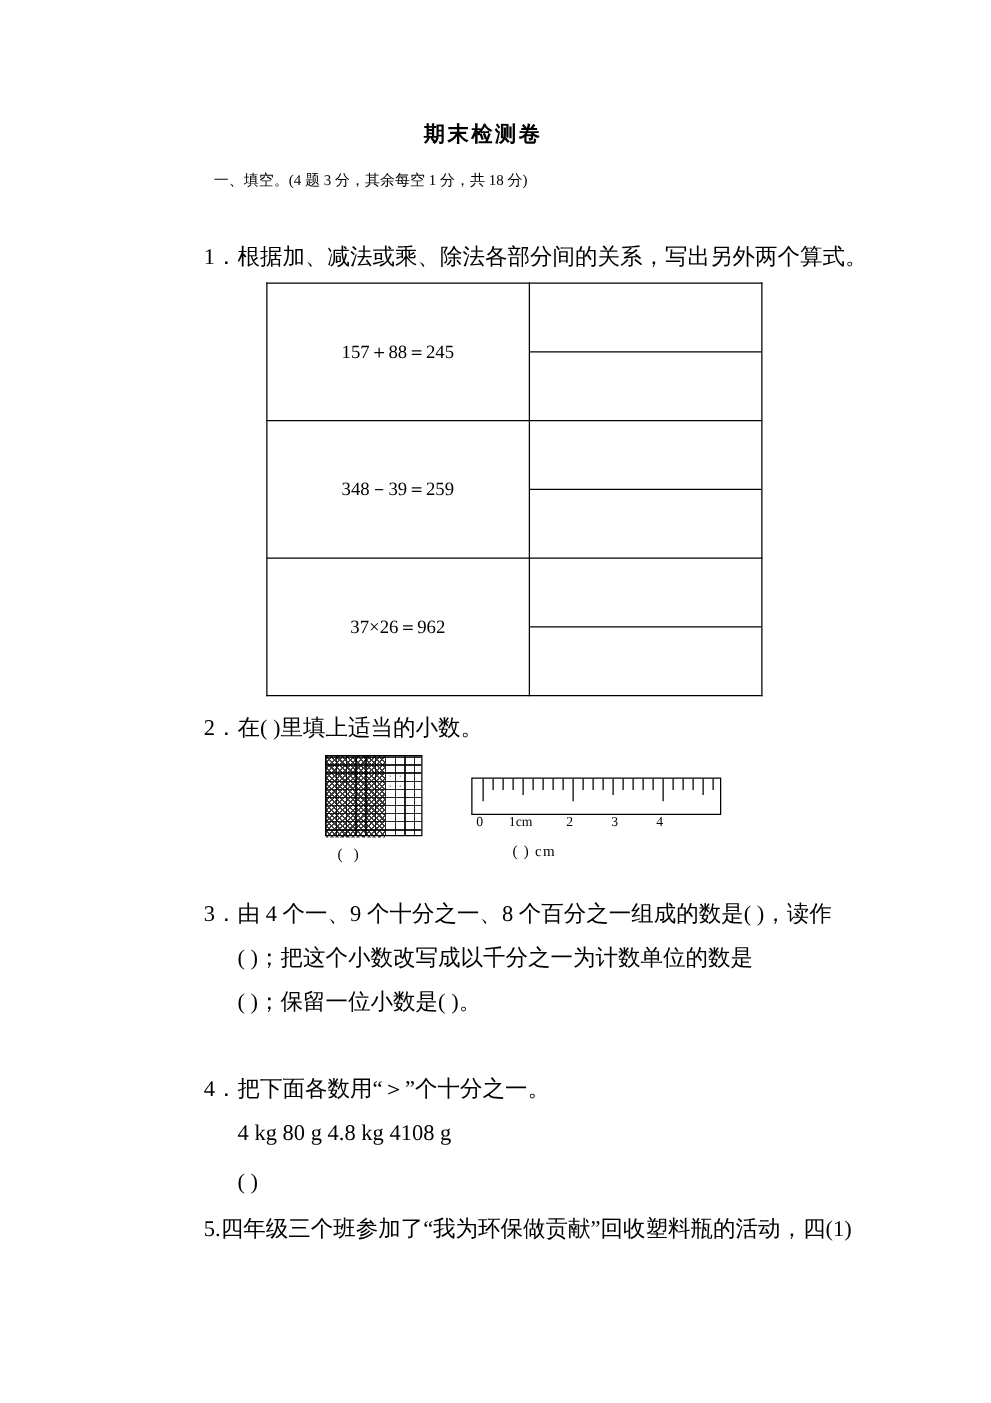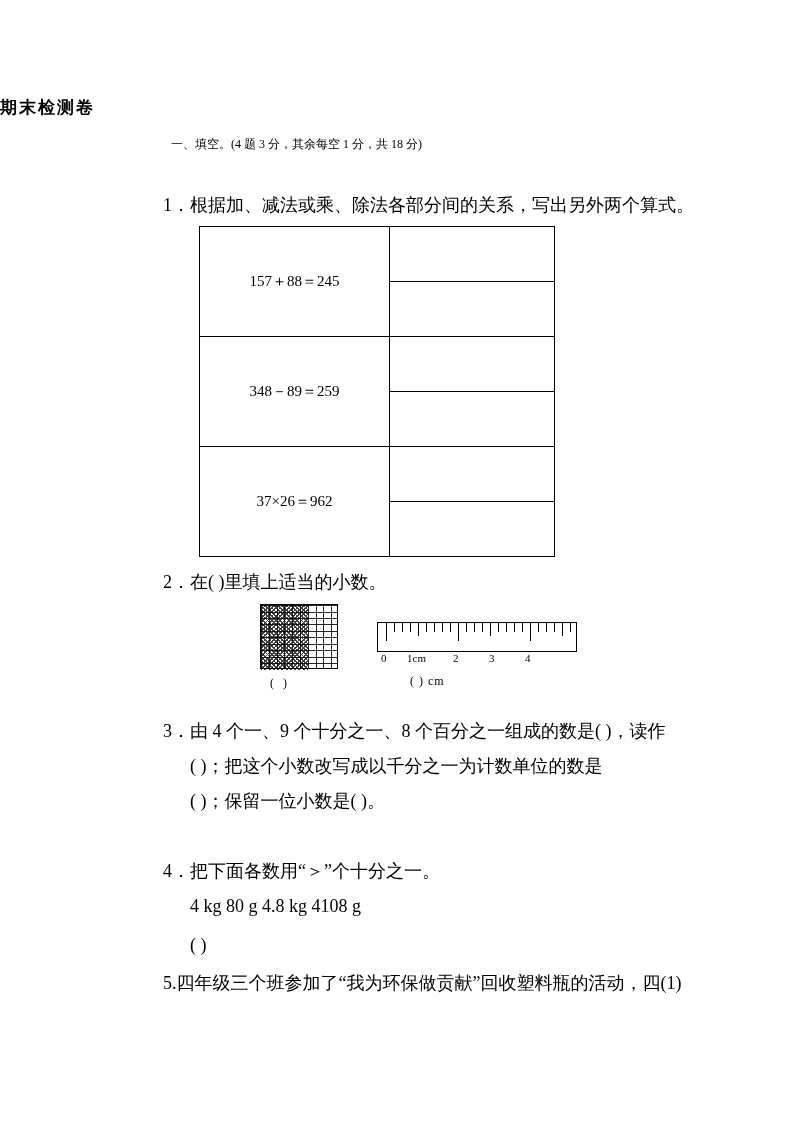--- a/index.html
+++ b/index.html
@@ -19,21 +19,21 @@
     position: absolute;
     left: 0; top: 0;
     width: 793px;
     height: 1122px;
   }
   .title {
     position: absolute;
     left: 0;
     top: 96px;
     width: 773px;
-    text-align: left;
+    text-align: center;
     font-size: 17px;
     font-weight: bold;
     letter-spacing: 2px;
     font-family: "DejaVu Sans", "Liberation Sans", sans-serif;
   }
   .section-head {
     position: absolute;
     left: 131px;
     top: 136px;
     font-size: 12px;
@@ -51,23 +51,23 @@
   .q3 .l2 { position: absolute; left: 27px; top: 35px; white-space: nowrap;}
   .q3 .l3 { position: absolute; left: 27px; top: 70px; white-space: nowrap;}
   .q4 { left: 116px; top: 856px; }
   .q4 .vals { position: absolute; left: 27px; top: 35px; white-space: nowrap; font-family: "Liberation Serif", serif;}
   .q4 .blank { position: absolute; left: 27px; top: 74px; white-space: nowrap; }
   .q5 { left: 116px; top: 968px; }
 
   
   .tbl {
     position: absolute;
-    left: 199px;
+    left: 213px;
     top: 226px;
-    width: 356px;
+    width: 397px;
     height: 331px;
     border-collapse: collapse;
   }
   .tbl td {
     border: 1.3px solid #000;
     height: 82px;
     vertical-align: middle;
   }
   .tbl td.left {
     width: 208px;
@@ -184,21 +184,21 @@
   <table class="tbl">
     <tbody>
         <tr>
       <td class="left">157＋88＝245</td>
       <td class="right">
         <div class="half"></div>
         <div class="half last"></div>
       </td>
     </tr>
     <tr>
-      <td class="left">348－89＝259</td>
+      <td class="left">348－39＝259</td>
       <td class="right">
         <div class="half"></div>
         <div class="half last"></div>
       </td>
     </tr>
     <tr>
       <td class="left">37×26＝962</td>
       <td class="right">
         <div class="half"></div>
         <div class="half last"></div>

